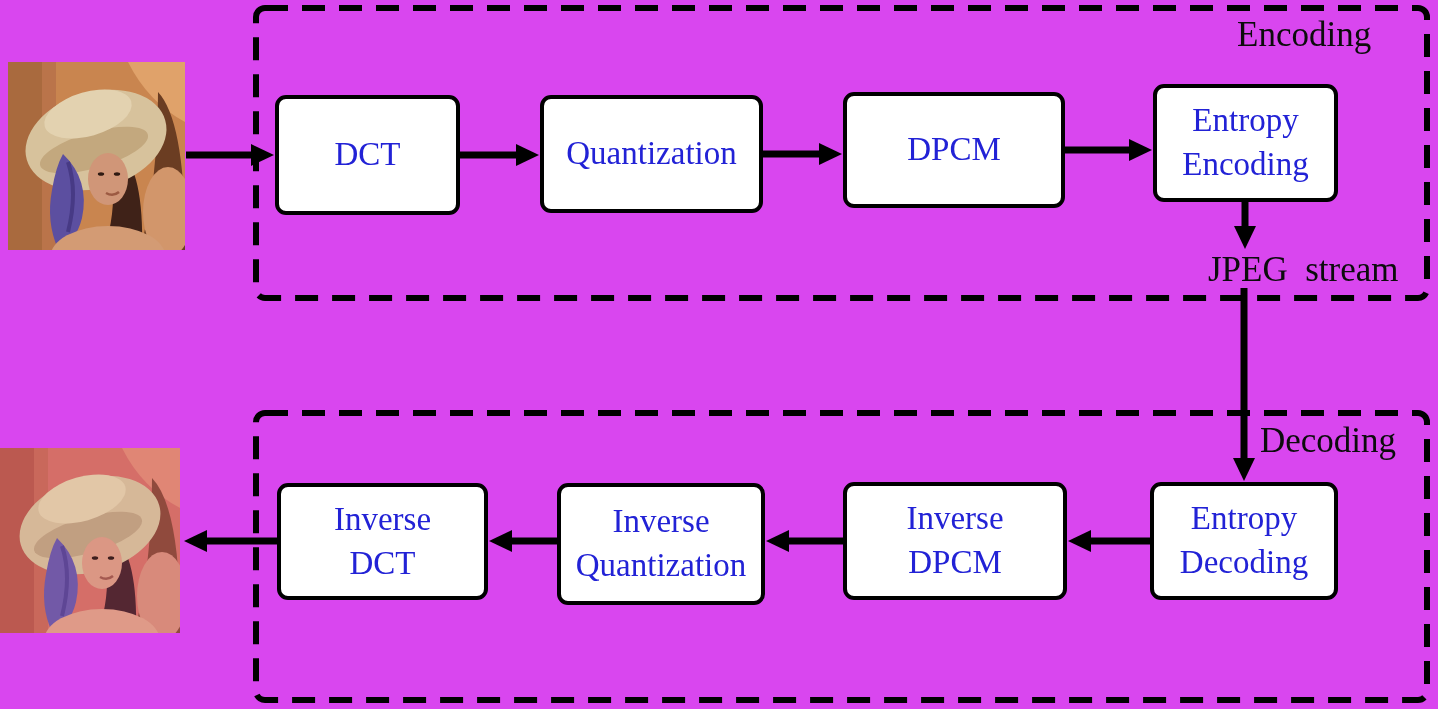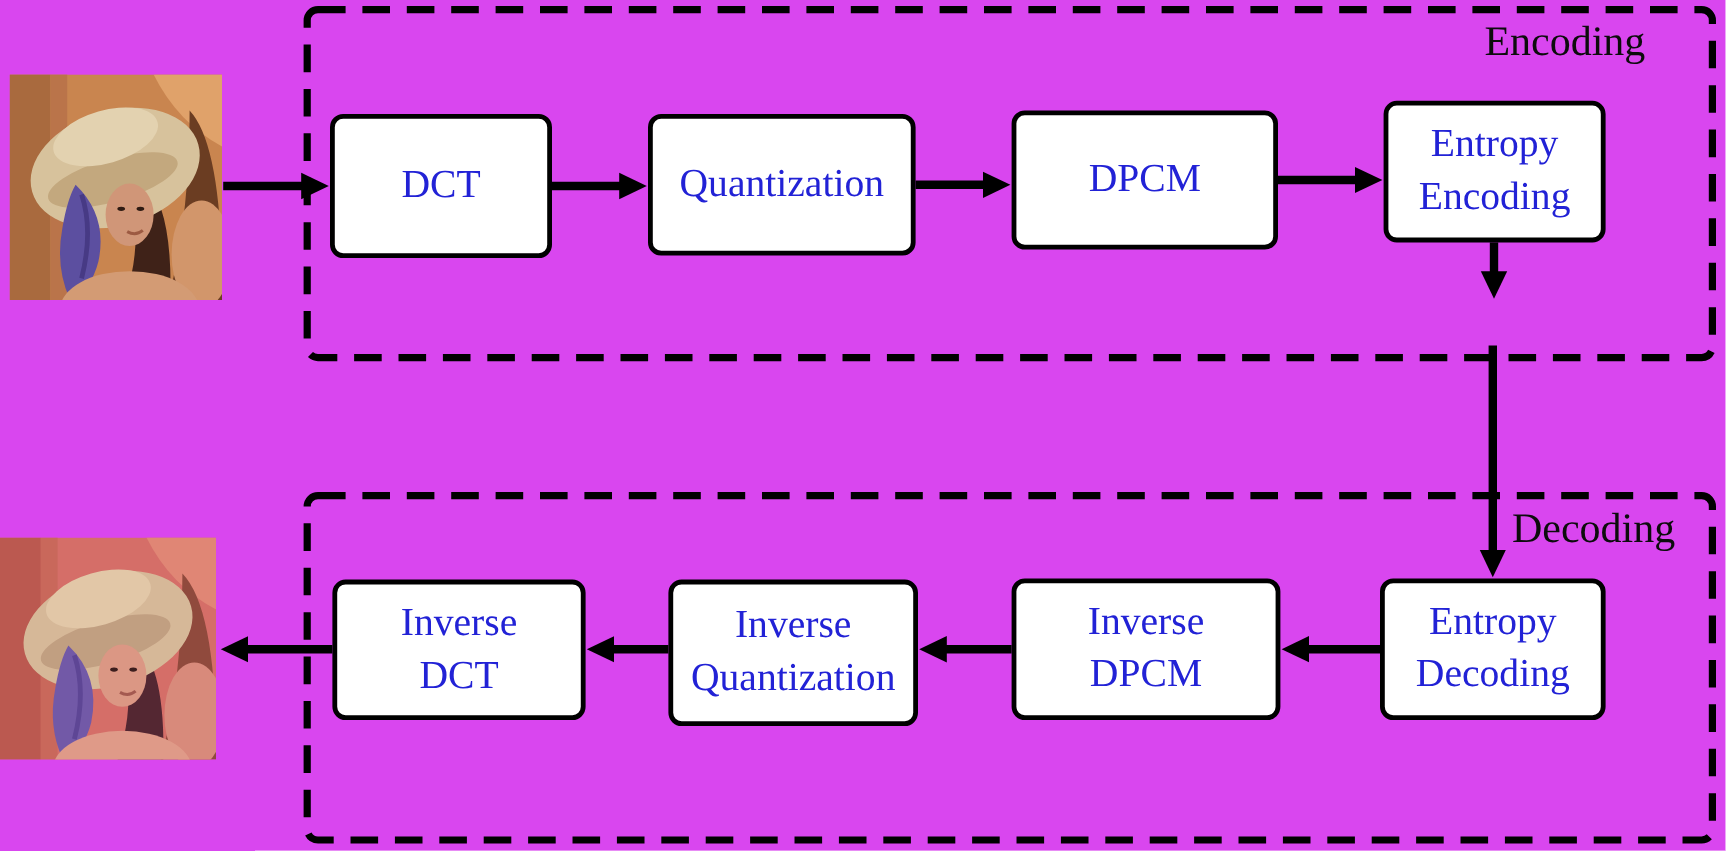--- a/index.html
+++ b/index.html
@@ -130,20 +130,21 @@
     <ellipse cx="95" cy="110" rx="3.2" ry="1.8" fill="#301a1a"></ellipse>
     <ellipse cx="111" cy="110" rx="3.2" ry="1.8" fill="#301a1a"></ellipse>
     <path d="M100 129 q7 4 13 -1" stroke="#a05a50" stroke-width="2.5" fill="none"></path>
     <path d="M57 90 Q84 116 76 154 Q70 178 52 184 Q40 158 46 126 Q50 102 57 90 Z" fill="#6a5aae"></path>
     <path d="M62 98 Q72 128 62 168" stroke="#54459a" stroke-width="4" fill="none"></path>
     <ellipse cx="102" cy="193" rx="58" ry="32" fill="#dfa08c"></ellipse>
     <rect width="180" height="185" fill="#e05a5a" opacity="0.07"></rect>
   </svg>
 
   <div class="section-label label-encoding">Encoding</div>
+  <div class="section-label label-stream">JPEG  stream</div>
   <div class="section-label label-decoding">Decoding</div>
 
   <div class="flow-box box-dct">DCT</div>
   <div class="flow-box box-quantization">Quantization</div>
   <div class="flow-box box-dpcm">DPCM</div>
   <div class="flow-box box-entropy-encoding">Entropy
 Encoding</div>
 
   <div class="flow-box box-entropy-decoding">Entropy
 Decoding</div>

